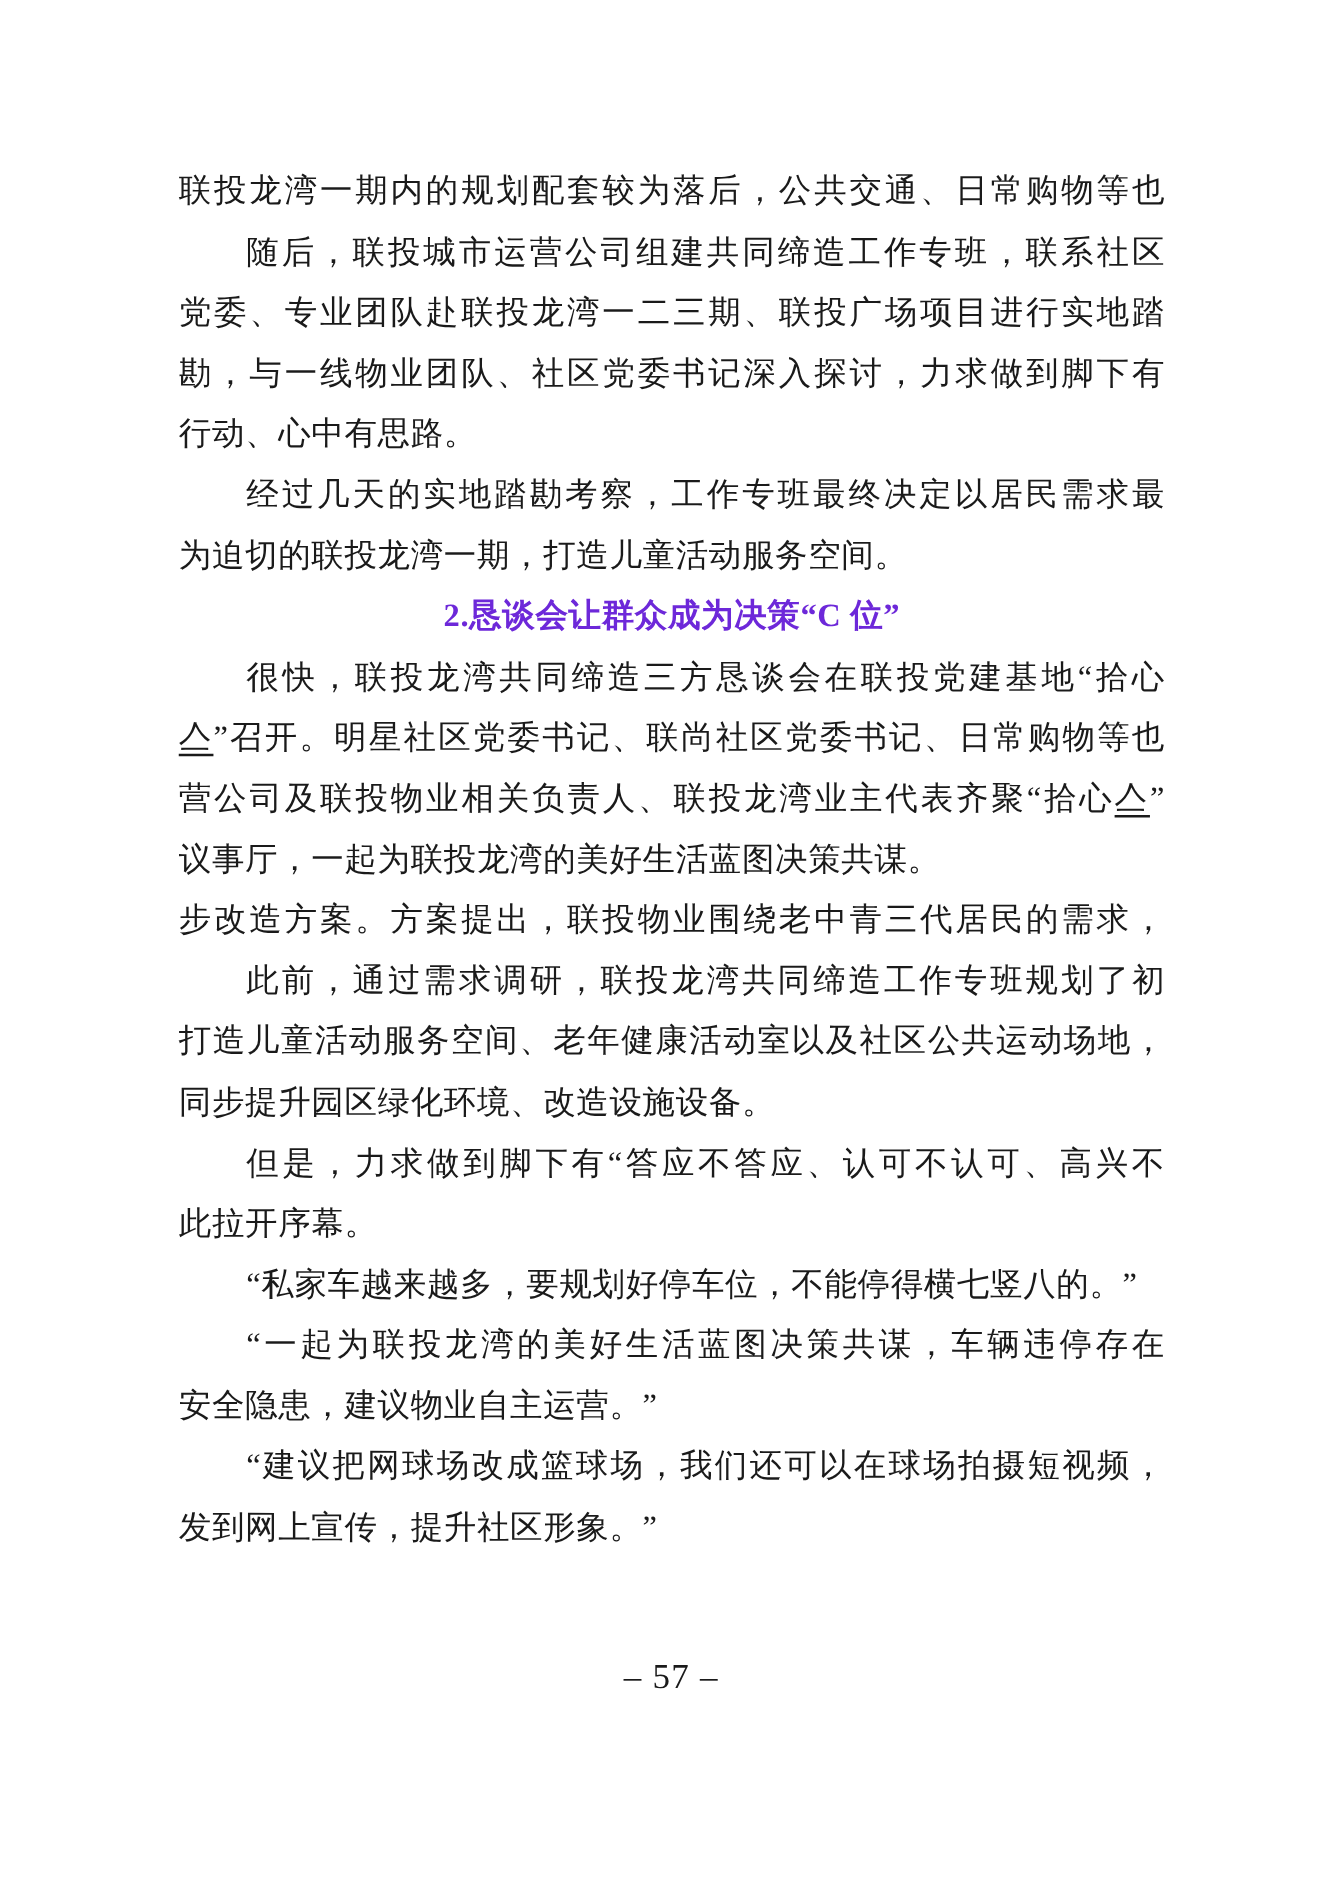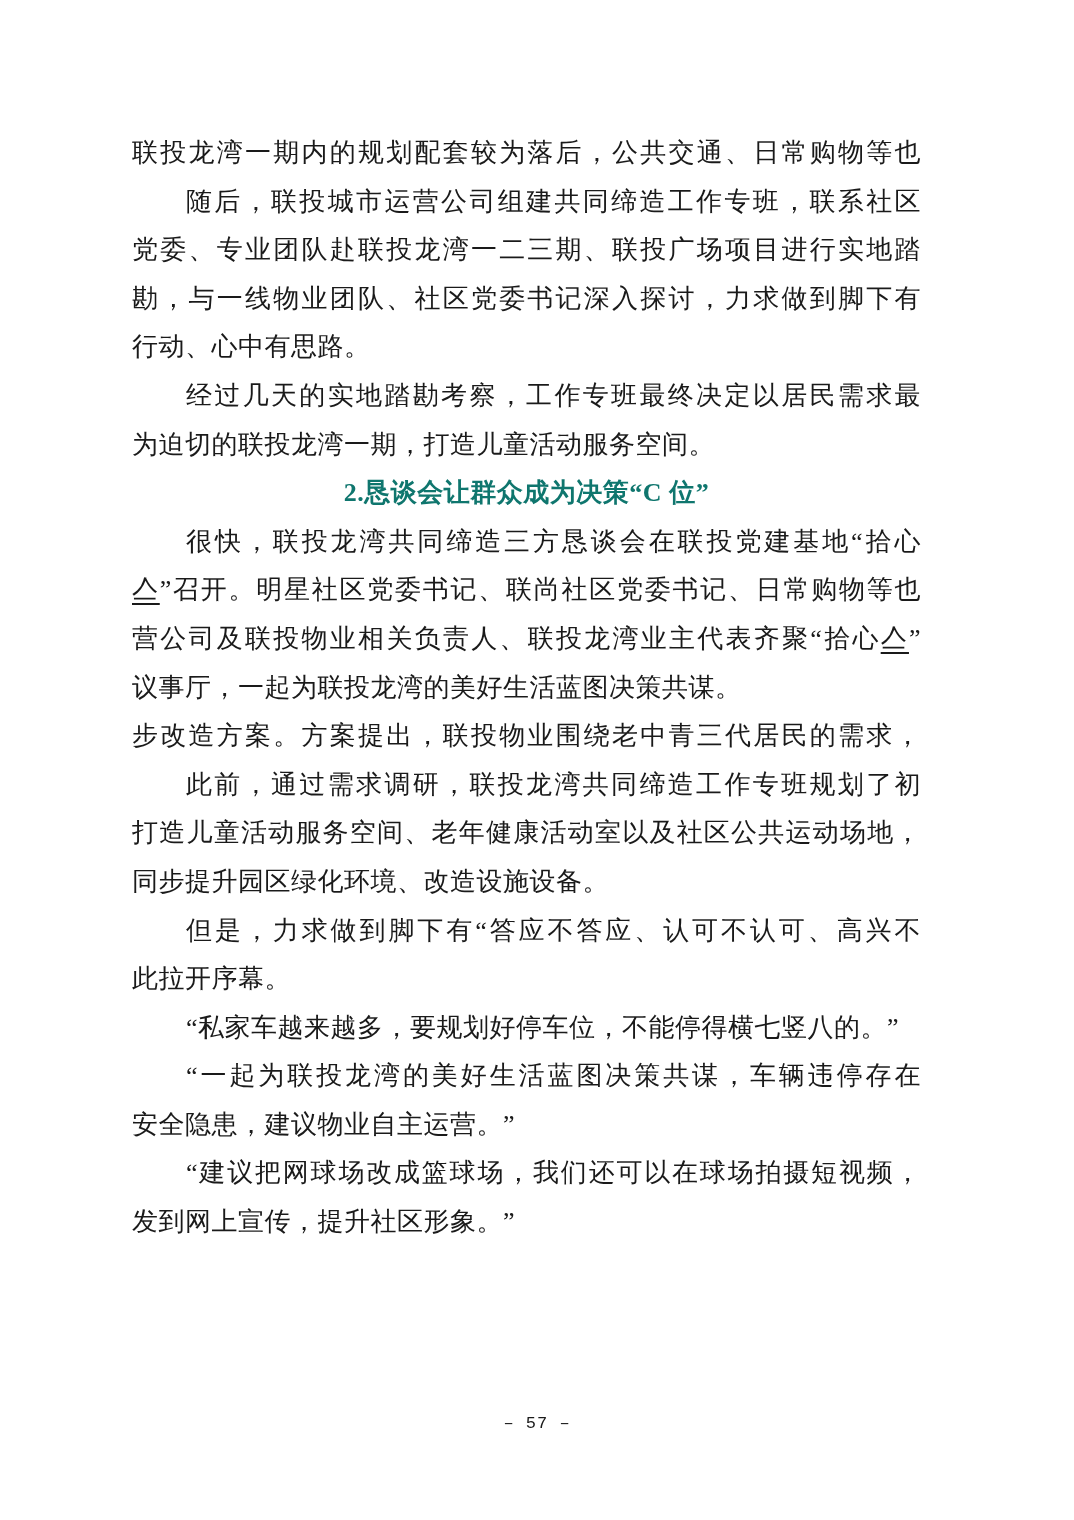--- a/index.html
+++ b/index.html
@@ -11,21 +11,21 @@
     position: relative;
     width: 1074px;
     height: 1520px;
     background: #ffffff;
     overflow: hidden;
     font-family: "Liberation Serif", "DejaVu Serif", serif;
     color: #1a1a1a;
   }
   .body-text {
     position: absolute;
-    left: 132px;
+    left: 143px;
     top: 129px;
     width: 789px;
   }
   .line {
     font-size: 26px;
     height: 48.6px;
     line-height: 48.6px;
     letter-spacing: 0.5px;
     white-space: nowrap;
   }
@@ -35,37 +35,36 @@
     text-align-last: justify;
   }
   .line.indent {
     text-indent: 54px;
   }
   .line.heading {
     font-weight: 700;
     text-align: center;
     text-align-last: center;
     white-space: normal;
-    color: #0f766e;
+    color: #6d28d9;
   }
   .u {
     text-decoration: underline;
     text-underline-offset: 5px;
   }
   .footer {
     position: absolute;
     left: 0;
     right: 0;
-    top: 1404px;
+    top: 1322px;
     text-align: center;
-    font-size: 17px;
+    font-size: 28px;
     line-height: 40px;
     color: #1a1a1a;
     letter-spacing: 1px;
-    font-family: Liberation Mono, monospace;
   }
 </style>
 </head>
 <body>
 
 <div class="page">
   <div class="body-text">
       <div class="line body fill"><span>联投龙湾一期内的规划配套较为落后，公共交通、日常购物等也</span></div>
       <div class="line body indent fill"><span>随后，联投城市运营公司组建共同缔造工作专班，联系社区</span></div>
       <div class="line body fill"><span>党委、专业团队赴联投龙湾一二三期、联投广场项目进行实地踏</span></div>

